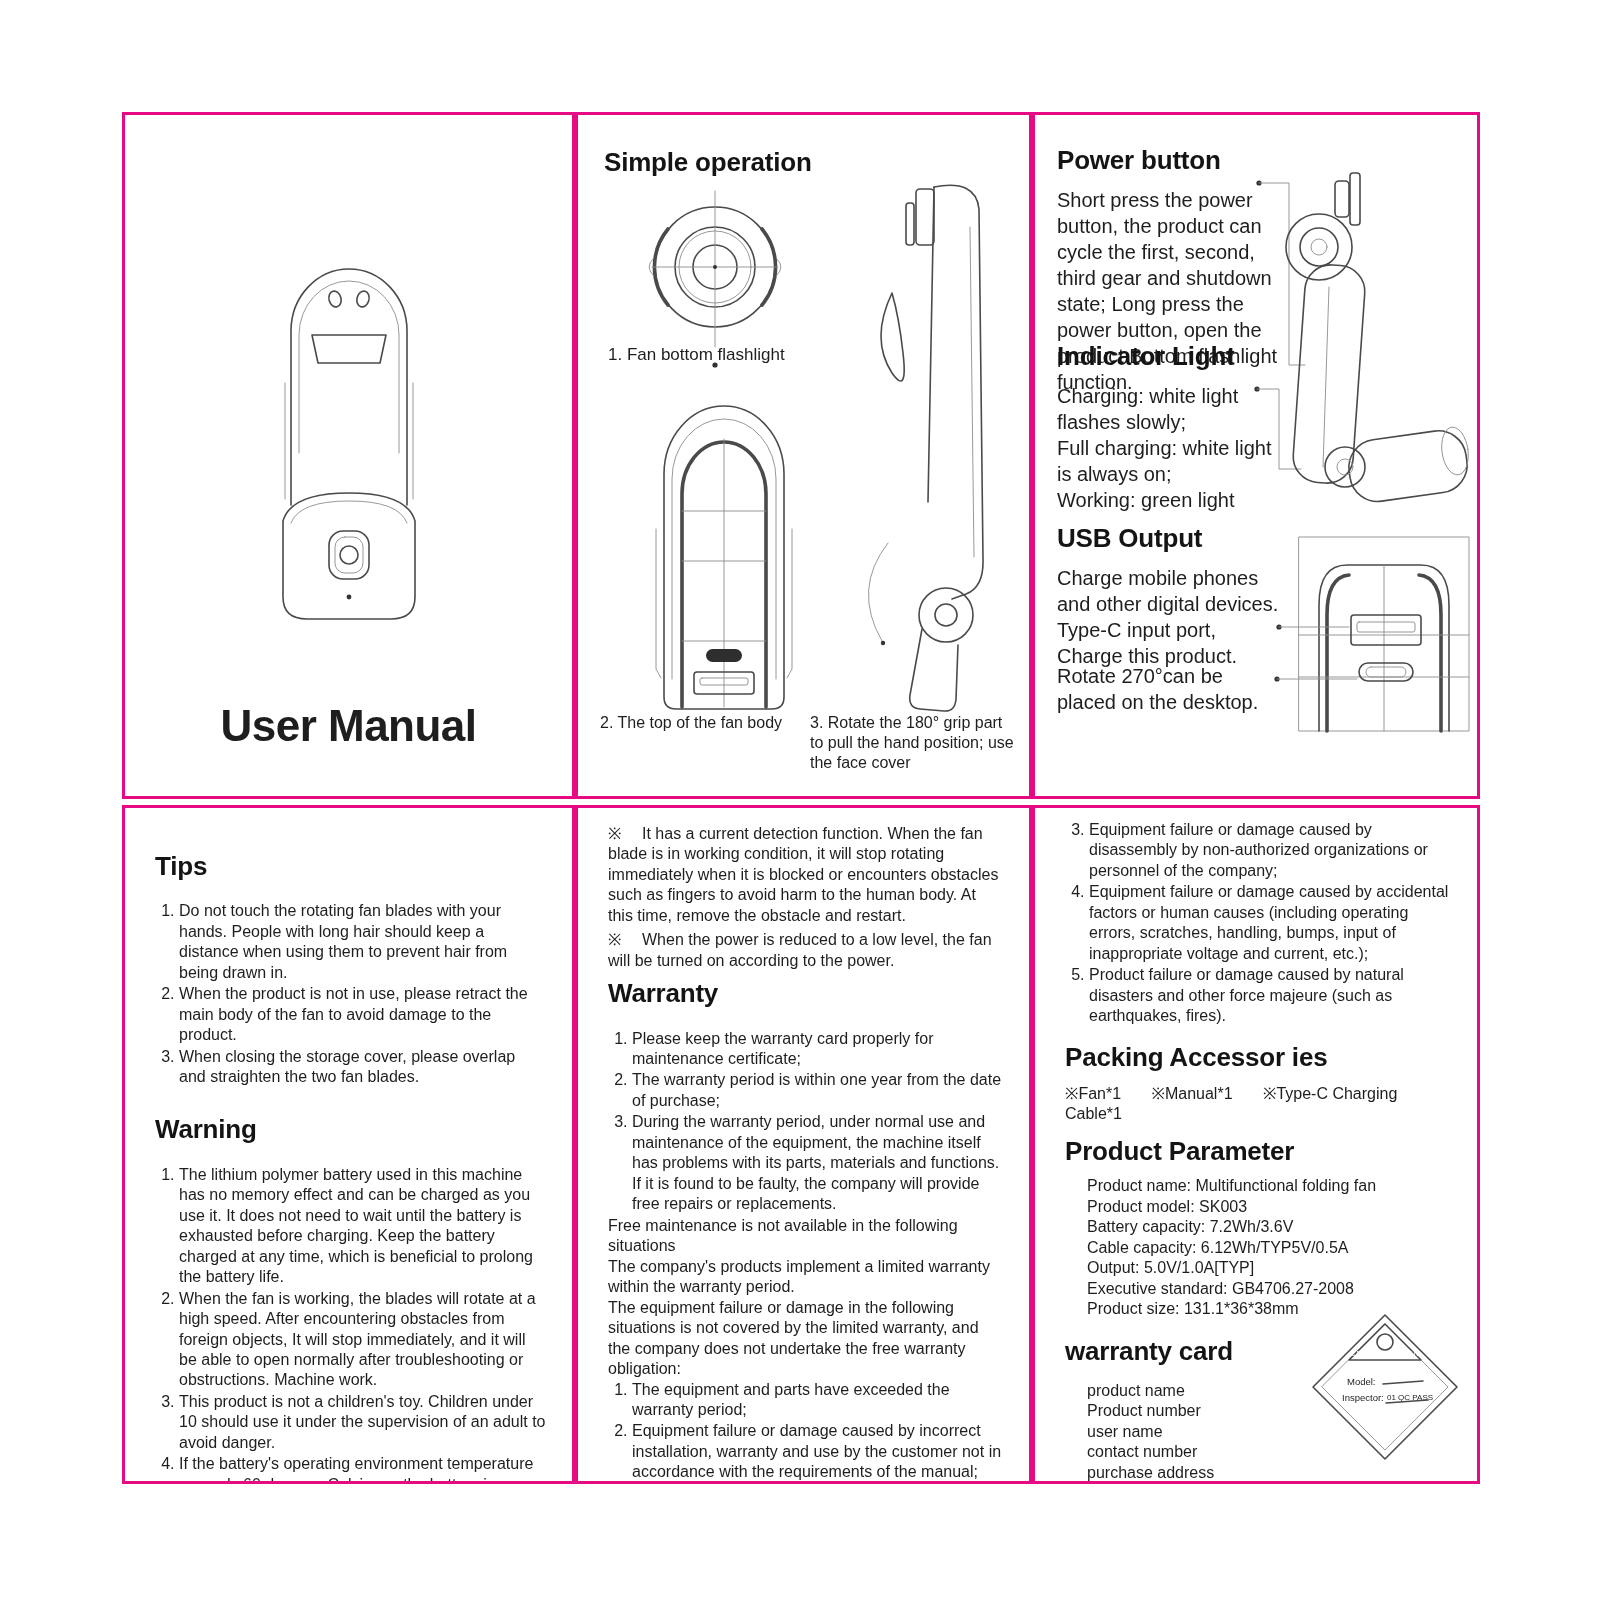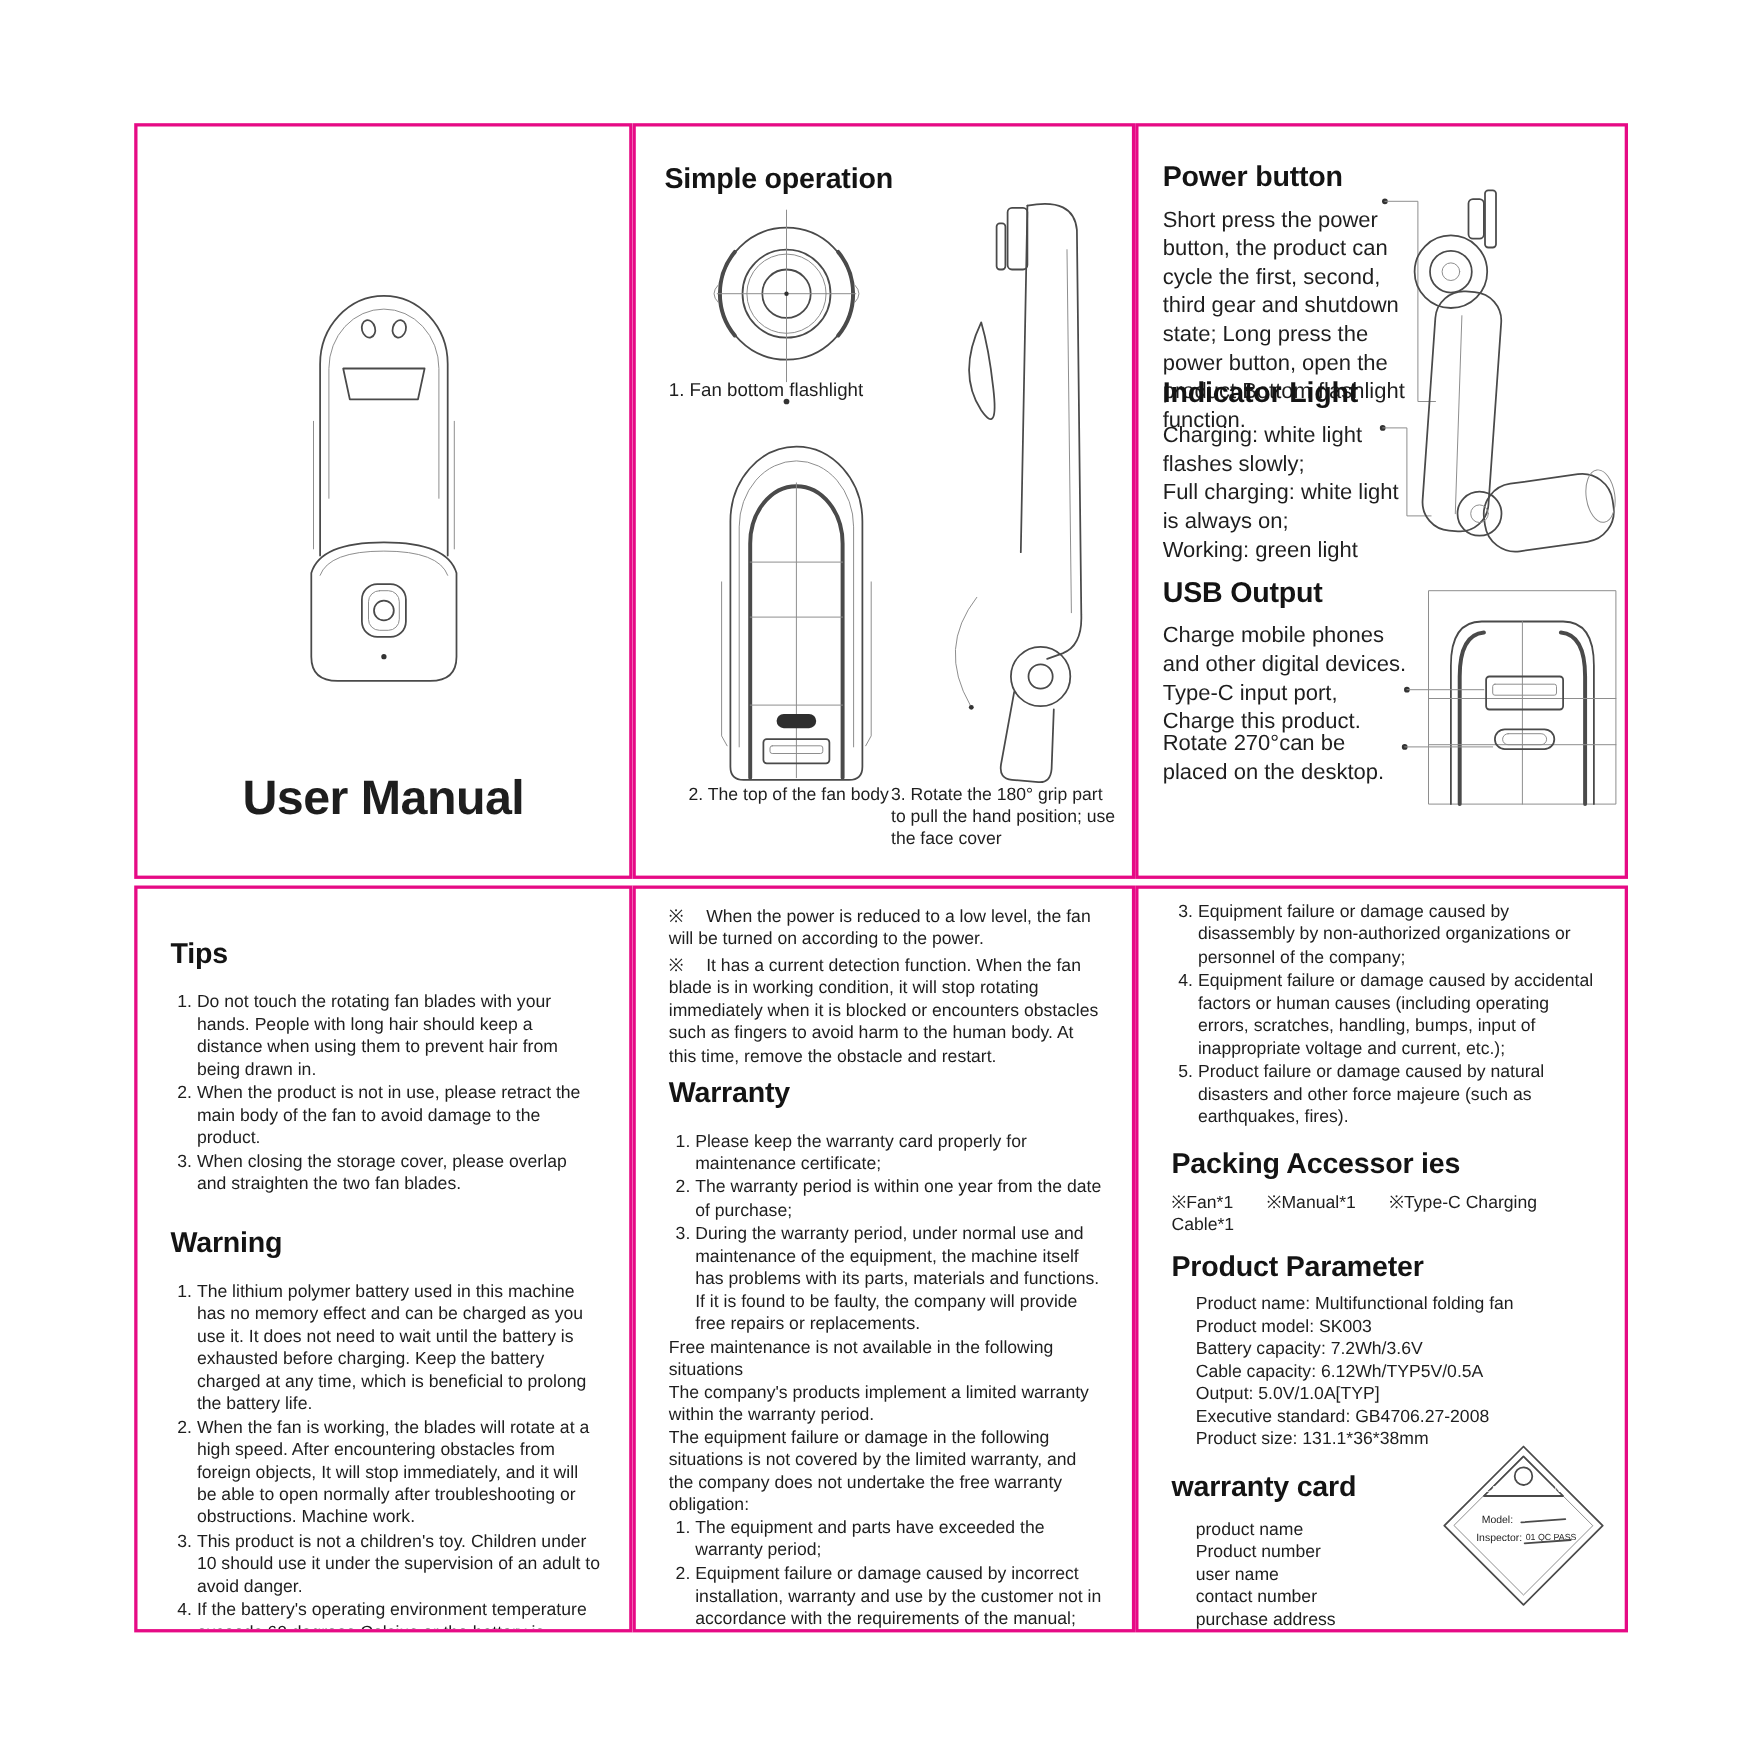--- a/index.html
+++ b/index.html
@@ -21,21 +21,21 @@
   svg.sketch .dot{fill:#333;stroke:none;}
   
   .cover-art{position:absolute;left:50%;top:88px;transform:translateX(-50%);}
   .cover-title{position:absolute;left:0;right:0;top:586px;text-align:center;font-size:44px;font-weight:600;letter-spacing:-.5px;}
   
   .p2-h{position:absolute;left:26px;top:32px;}
   .p2-top{position:absolute;left:52px;top:64px;}
   .p2-cap1{position:absolute;left:30px;top:230px;font-size:17px;}
   .p2-front{position:absolute;left:56px;top:264px;}
   .p2-side{position:absolute;left:252px;top:52px;}
-  .p2-cap2{position:absolute;left:22px;top:598px;width:208px;font-size:16px;line-height:1.25;text-align:right;}
+  .p2-cap2{position:absolute;left:22px;top:598px;width:208px;font-size:16px;line-height:1.25;}
   .p2-cap3{position:absolute;left:232px;top:598px;width:206px;font-size:16px;line-height:1.25;}
   
   .p3-block{position:absolute;left:22px;width:222px;font-size:20px;line-height:1.3;}
   .p3-h{position:absolute;left:22px;}
   .p3-art1{position:absolute;left:214px;top:52px;}
   .p3-art2{position:absolute;left:236px;top:410px;}
   
   .pad-b{padding:12px 26px 0 30px;}
   .h-block{margin:16px 0 18px 0;}
   .note{margin:4px 0 2px 0;}
@@ -190,24 +190,24 @@
     <ol>
       <li>The lithium polymer battery used in this machine has no memory effect and can be charged as you use it. It does not need to wait until the battery is exhausted before charging. Keep the battery charged at any time, which is beneficial to prolong the battery life.</li>
       <li>When the fan is working, the blades will rotate at a high speed. After encountering obstacles from foreign objects, It will stop immediately, and it will be able to open normally after troubleshooting or obstructions. Machine work.</li>
       <li>This product is not a children's toy. Children under 10 should use it under the supervision of an adult to avoid danger.</li>
       <li>If the battery's operating environment temperature exceeds 60 degrees Celsius or the battery is squeezed and dissected, the battery life will be severely shortened, and there may even be a risk of leakage or explosion.</li>
     </ol>
   </div>
 
   <div class="panel pad-b body16">
     <p class="note">
-      <span class="mk">※</span><span>When the power is reduced to a low level, the fan will be turned on according to the power.</span>
+      <span class="mk">※</span><span>It has a current detection function. When the fan blade is in working condition, it will stop rotating immediately when it is blocked or encounters obstacles such as fingers to avoid harm to the human body. At this time, remove the obstacle and restart.</span>
     </p>
     <p class="note">
-      <span class="mk">※</span><span>It has a current detection function. When the fan blade is in working condition, it will stop rotating immediately when it is blocked or encounters obstacles such as fingers to avoid harm to the human body. At this time, remove the obstacle and restart.</span>
+      <span class="mk">※</span><span>When the power is reduced to a low level, the fan will be turned on according to the power.</span>
     </p>
     <h2 class="h-block" style="margin-top:6px;">Warranty</h2>
     <ol>
       <li>Please keep the warranty card properly for maintenance certificate;</li>
       <li>The warranty period is within one year from the date of purchase;</li>
       <li>During the warranty period, under normal use and maintenance of the equipment, the machine itself has problems with its parts, materials and functions. If it is found to be faulty, the company will provide free repairs or replacements.</li>
     </ol>
     <p class="plain">Free maintenance is not available in the following situations</p>
     <p class="plain">The company's products implement a limited warranty within the warranty period.</p>
     <p class="plain">The equipment failure or damage in the following situations is not covered by the limited warranty, and the company does not undertake the free warranty obligation:</p>

